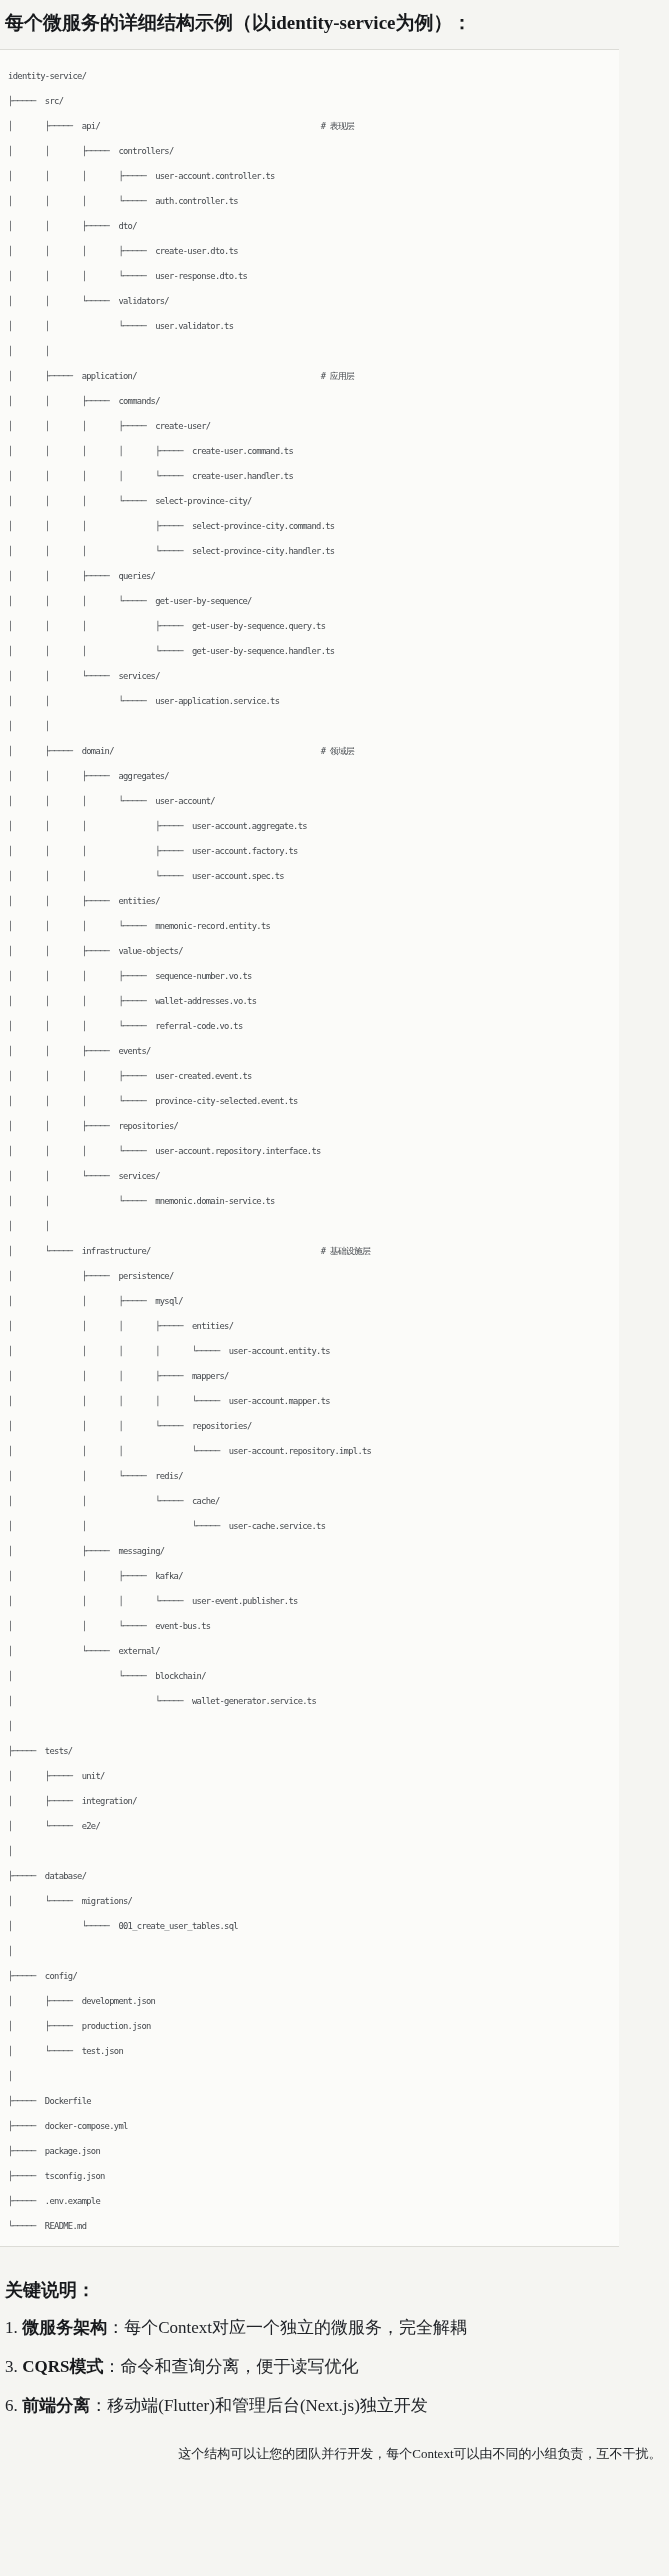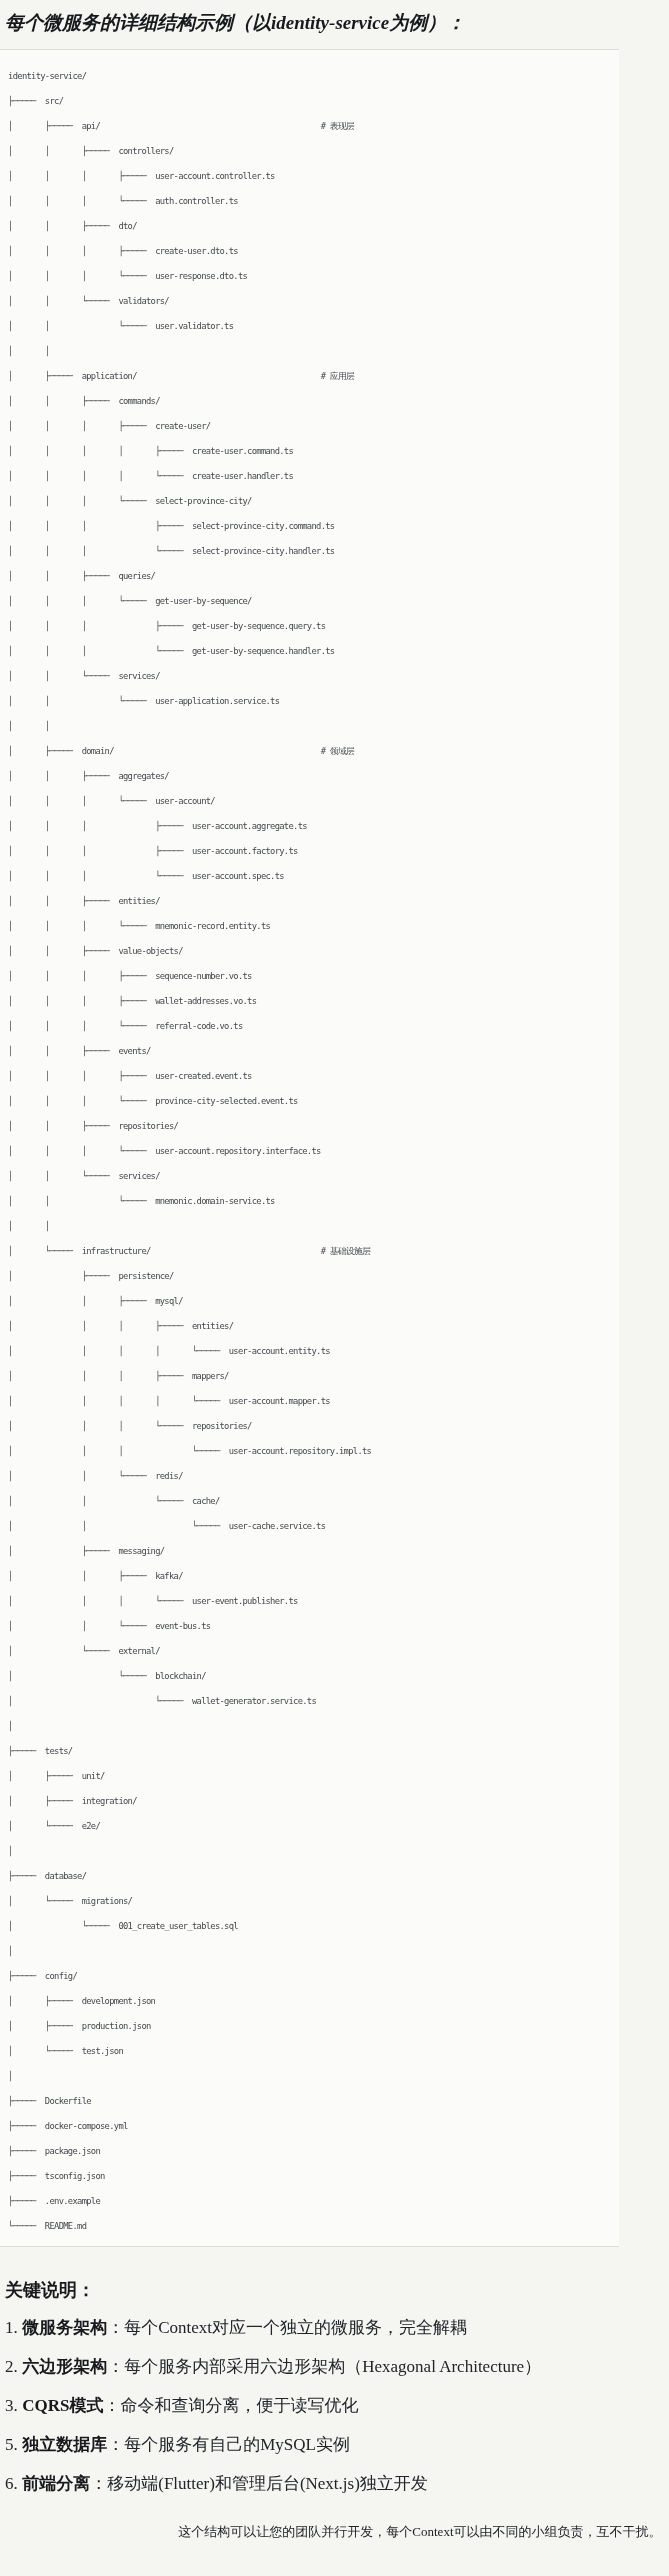--- a/index.html
+++ b/index.html
@@ -12,21 +12,20 @@
     width:669px; min-height:2576px;
     background:var(--page_bg);
     color:var(--body_text);
     font-family:"Liberation Serif","DejaVu Sans",serif;
   }
   .page-title{
     margin:8.8px 6.3px 0 5px;
     font-size:19px; line-height:27.5px; font-weight:700;
     color:var(--heading_text);
     font-family:"Liberation Serif","DejaVu Sans",serif;
-    font-style:italic;
   }
   .codeblock{
     margin-top:12.5px;
     width:619px;
     background:var(--block_bg);
     border-top:0.6px solid var(--block_border);
     border-bottom:0.6px solid var(--block_border);
   }
   pre.tree{
     margin:0;
@@ -157,23 +156,21 @@
 ├─────  tsconfig.json
 ├─────  .env.example
 └─────  README.md</pre>
   </div>
 
   <div class="notes">
     <h2 class="notes-heading">关键说明：</h2>
 
     <ol class="notes-list" id="notes-list">
         <li><span class="num">1.</span><b>微服务架构</b><span>：每个Context对应一个独立的微服务，完全解耦</span></li>
-        <li><span class="num">2.</span><b>六边形架构</b><span>：每个服务内部采用六边形架构（Hexagonal Architecture）</span></li>
         <li><span class="num">3.</span><b>CQRS模式</b><span>：命令和查询分离，便于读写优化</span></li>
-        <li><span class="num">5.</span><b>独立数据库</b><span>：每个服务有自己的MySQL实例</span></li>
         <li><span class="num">6.</span><b>前端分离</b><span>：移动端(Flutter)和管理后台(Next.js)独立开发</span></li>
       </ol>
 
     <p class="closing">这个结构可以让您的团队并行开发，每个Context可以由不同的小组负责，互不干扰。</p>
   </div>
 
 </div>
 
 
 </body></html>

